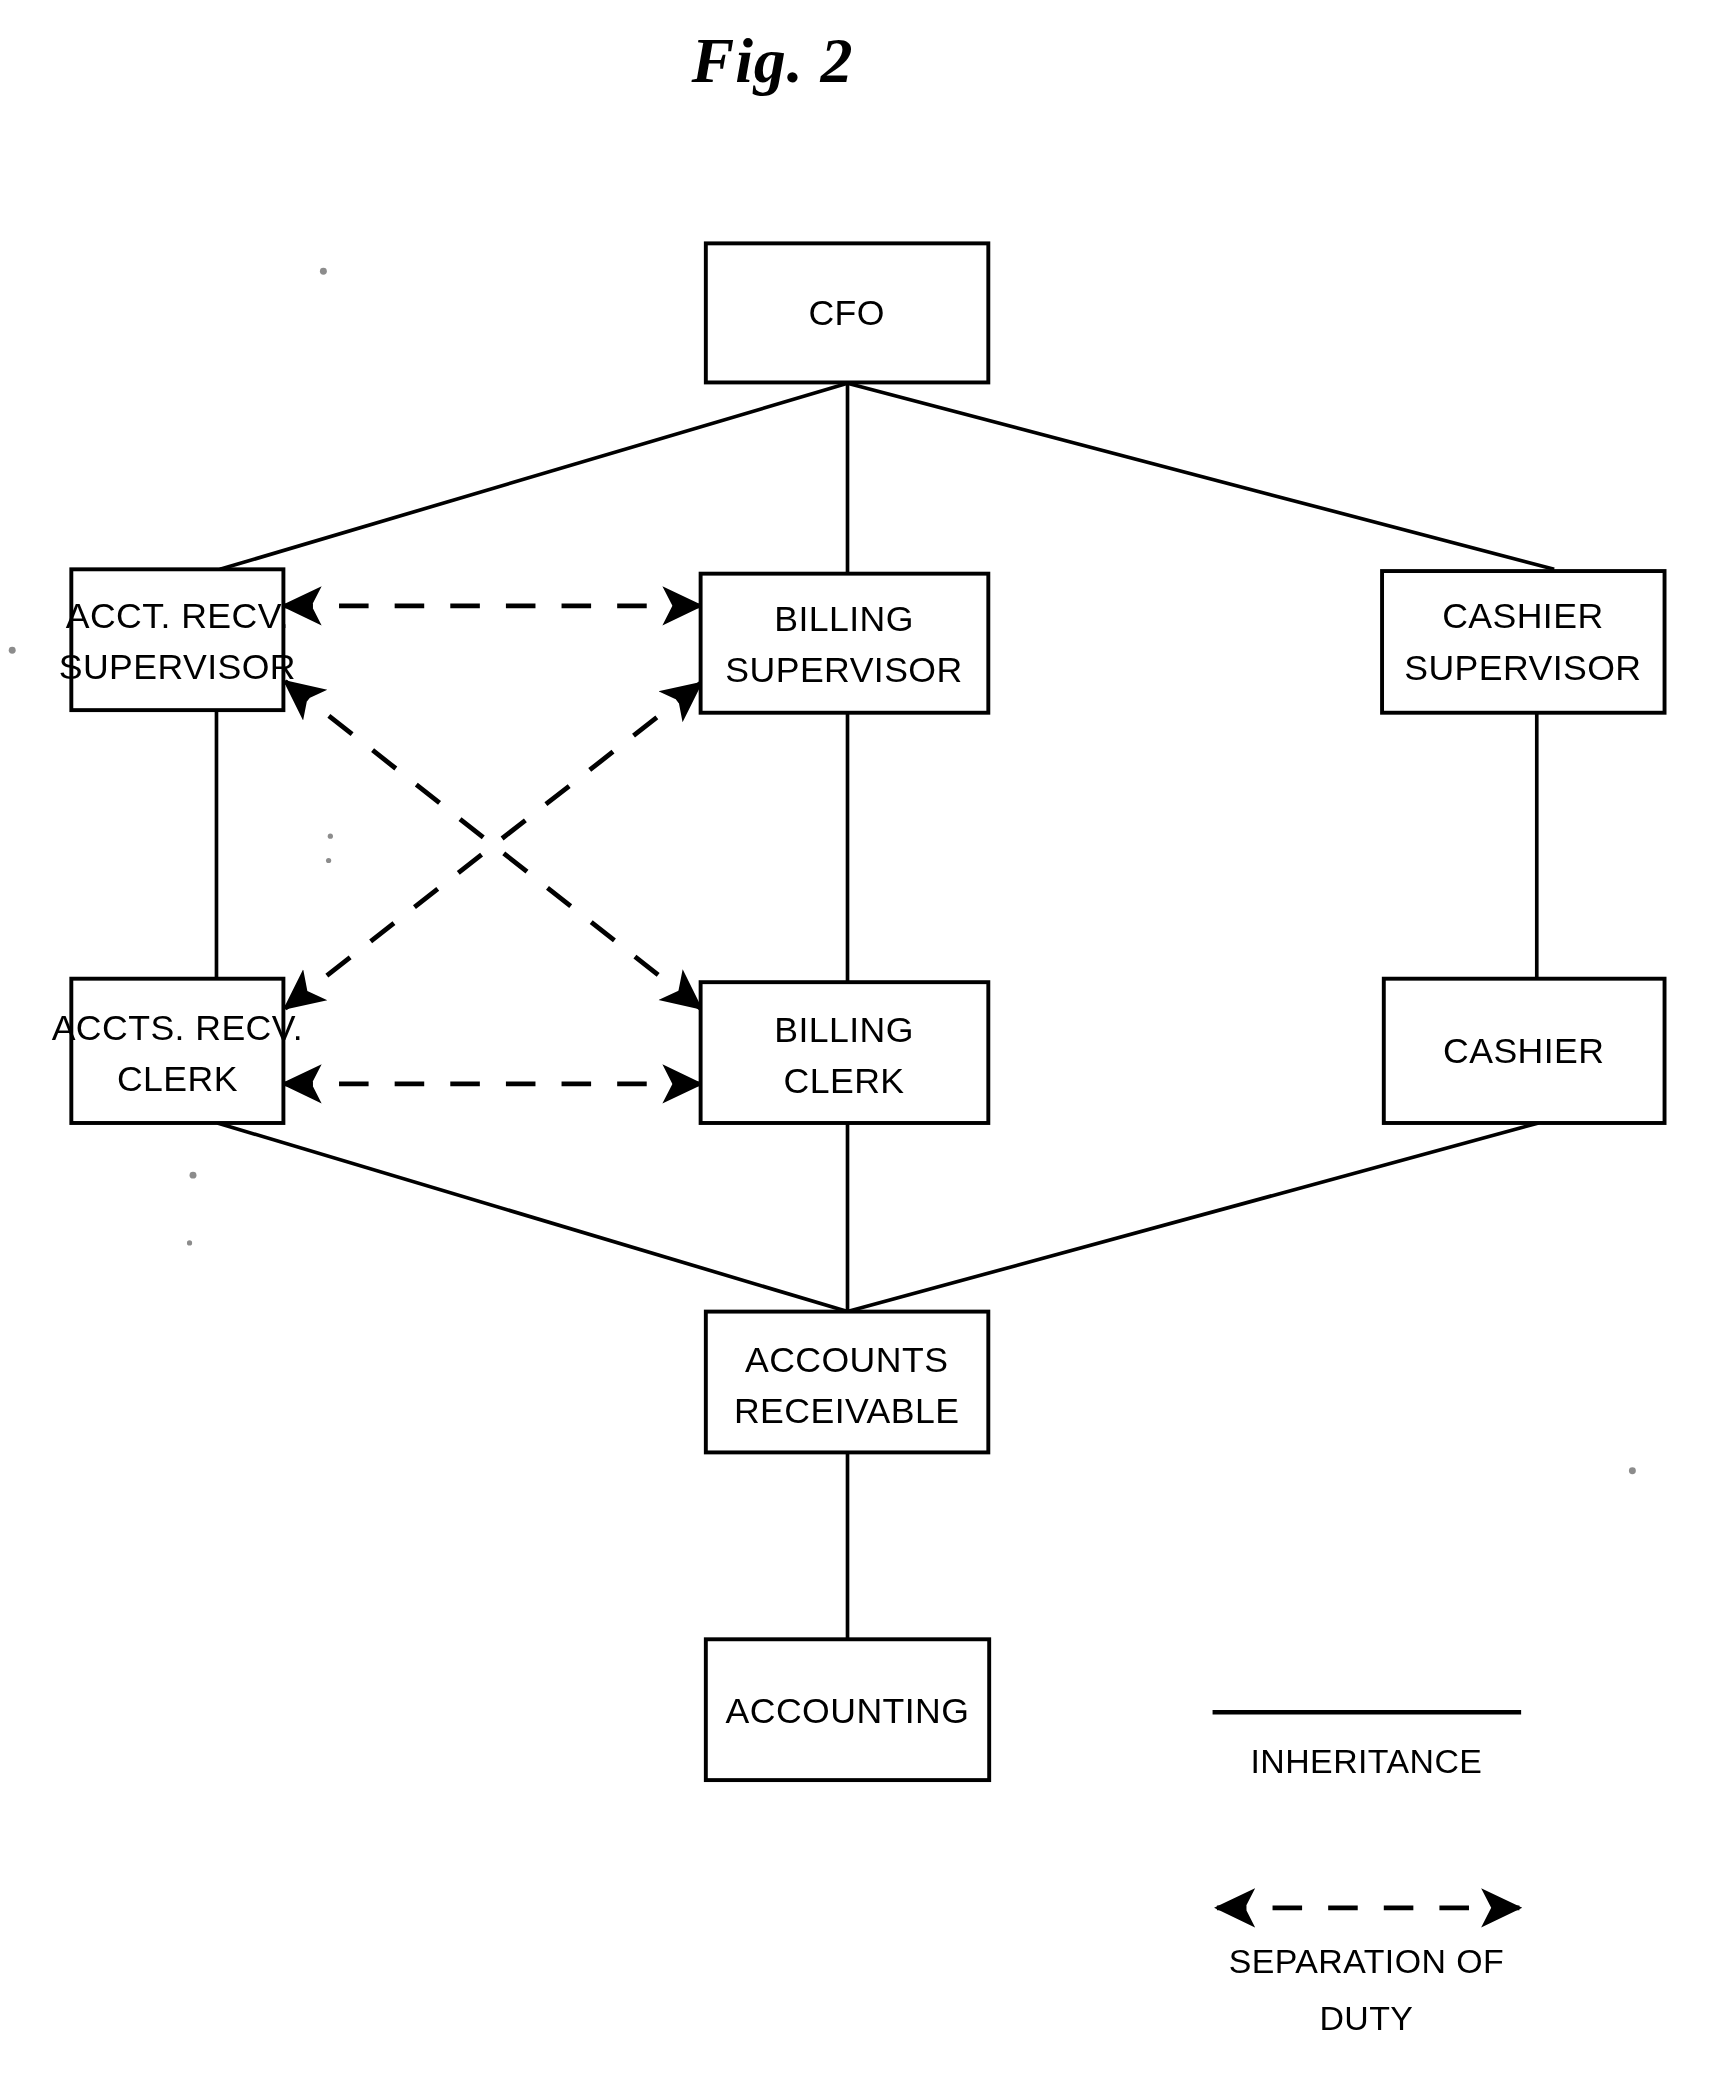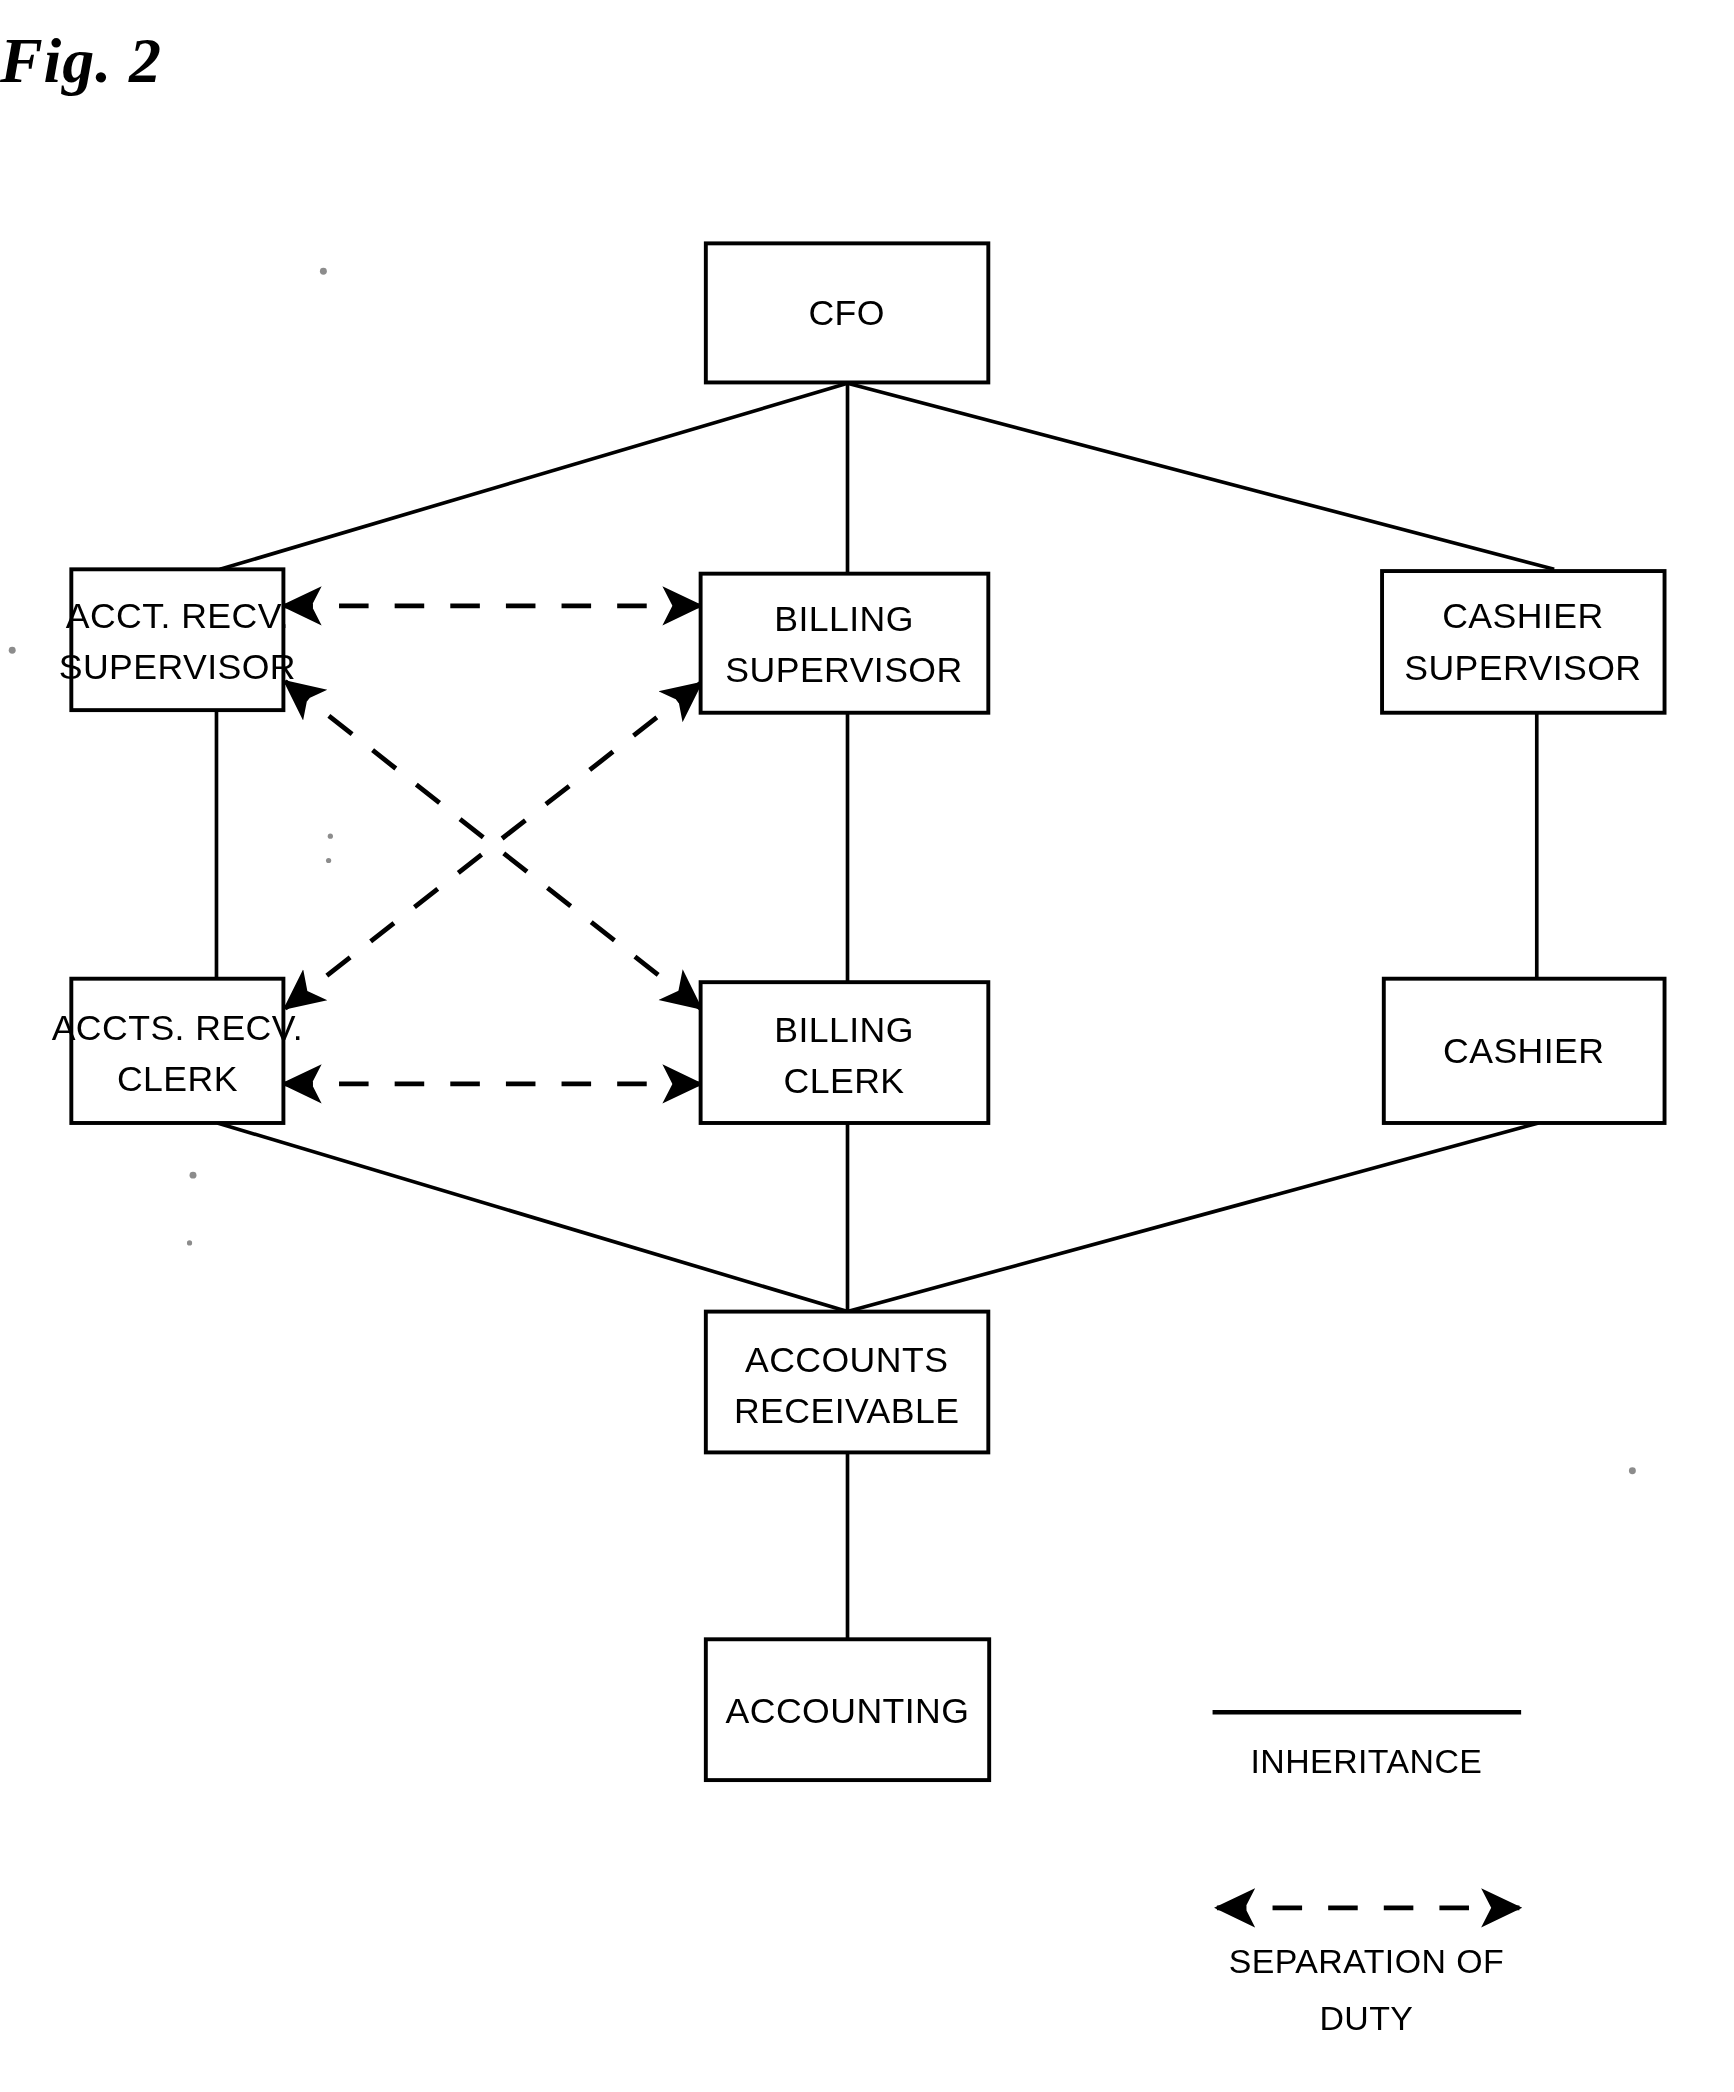--- a/index.html
+++ b/index.html
@@ -18,20 +18,21 @@
   #figure-root {
     position: relative;
     width: 1735px;
     height: 2093px;
   }
   .fig-title {
     position: absolute;
     left: 0;
     top: 24px;
     width: 1545px;
+    text-align: center;
     font-family: "Liberation Serif", serif;
     font-style: italic;
     font-weight: bold;
     font-size: 64px;
     letter-spacing: 0.9px;
   }
   svg.diagram {
     position: absolute;
     left: 0;
     top: 0;

